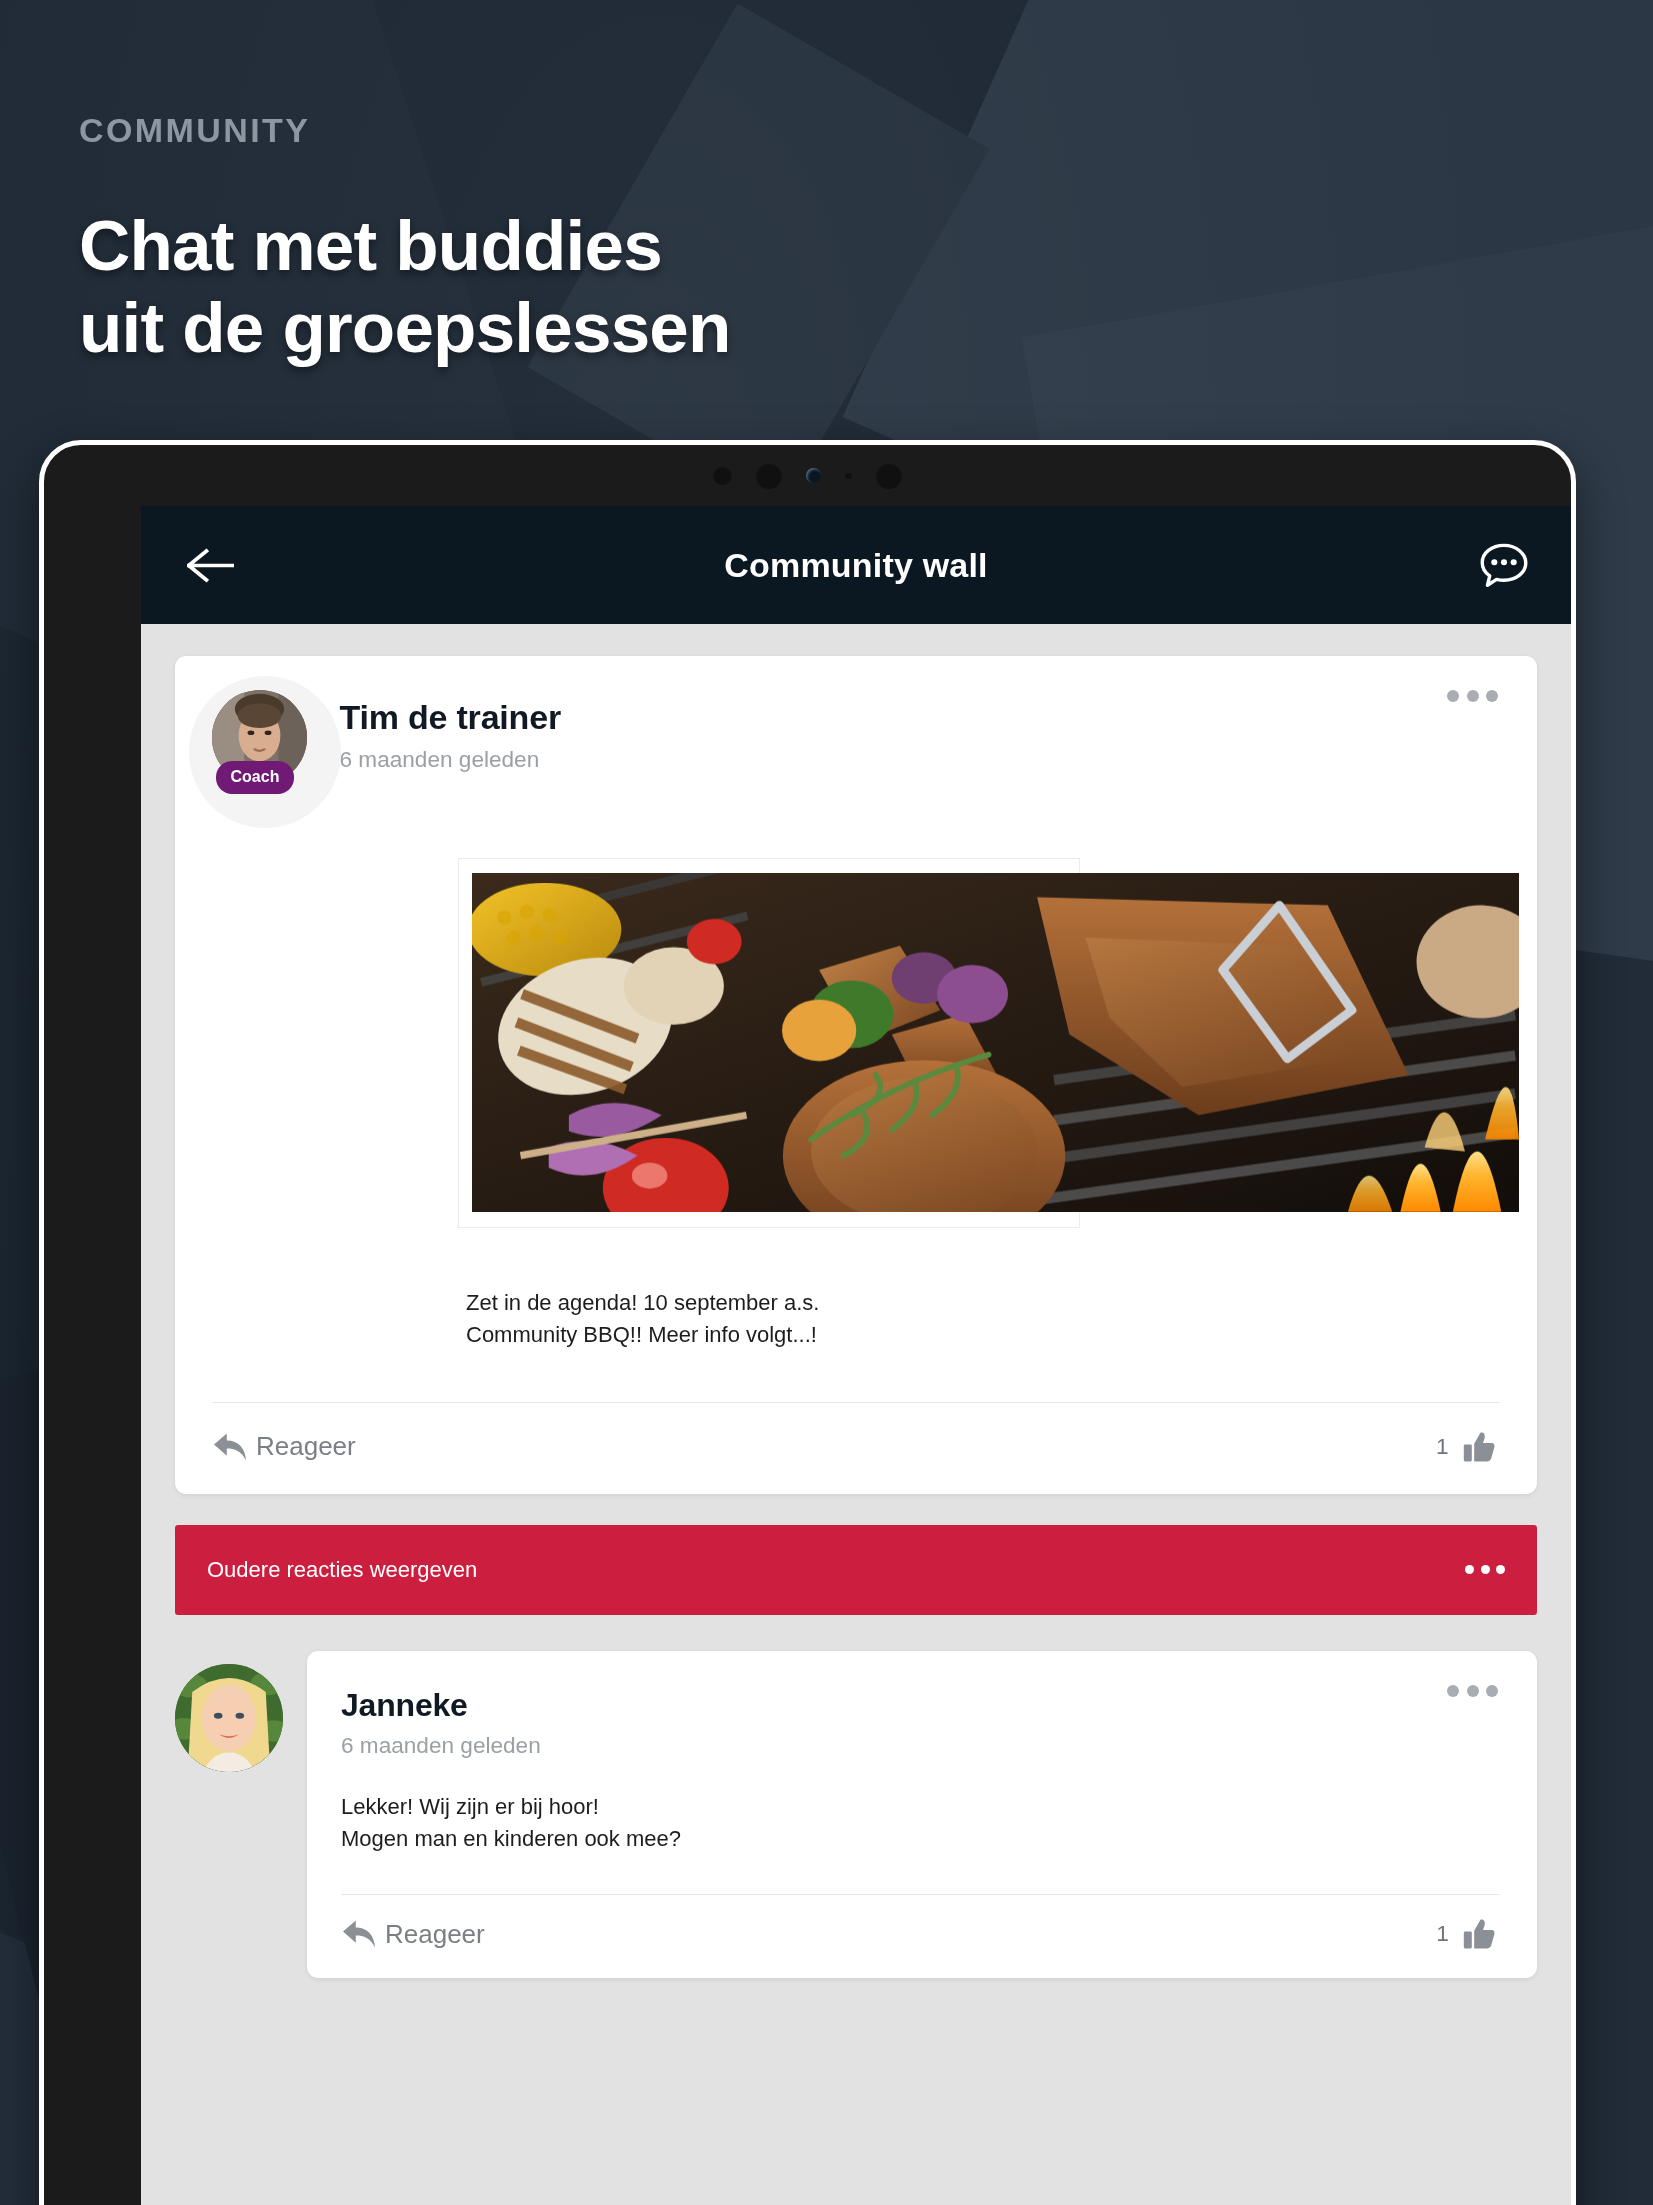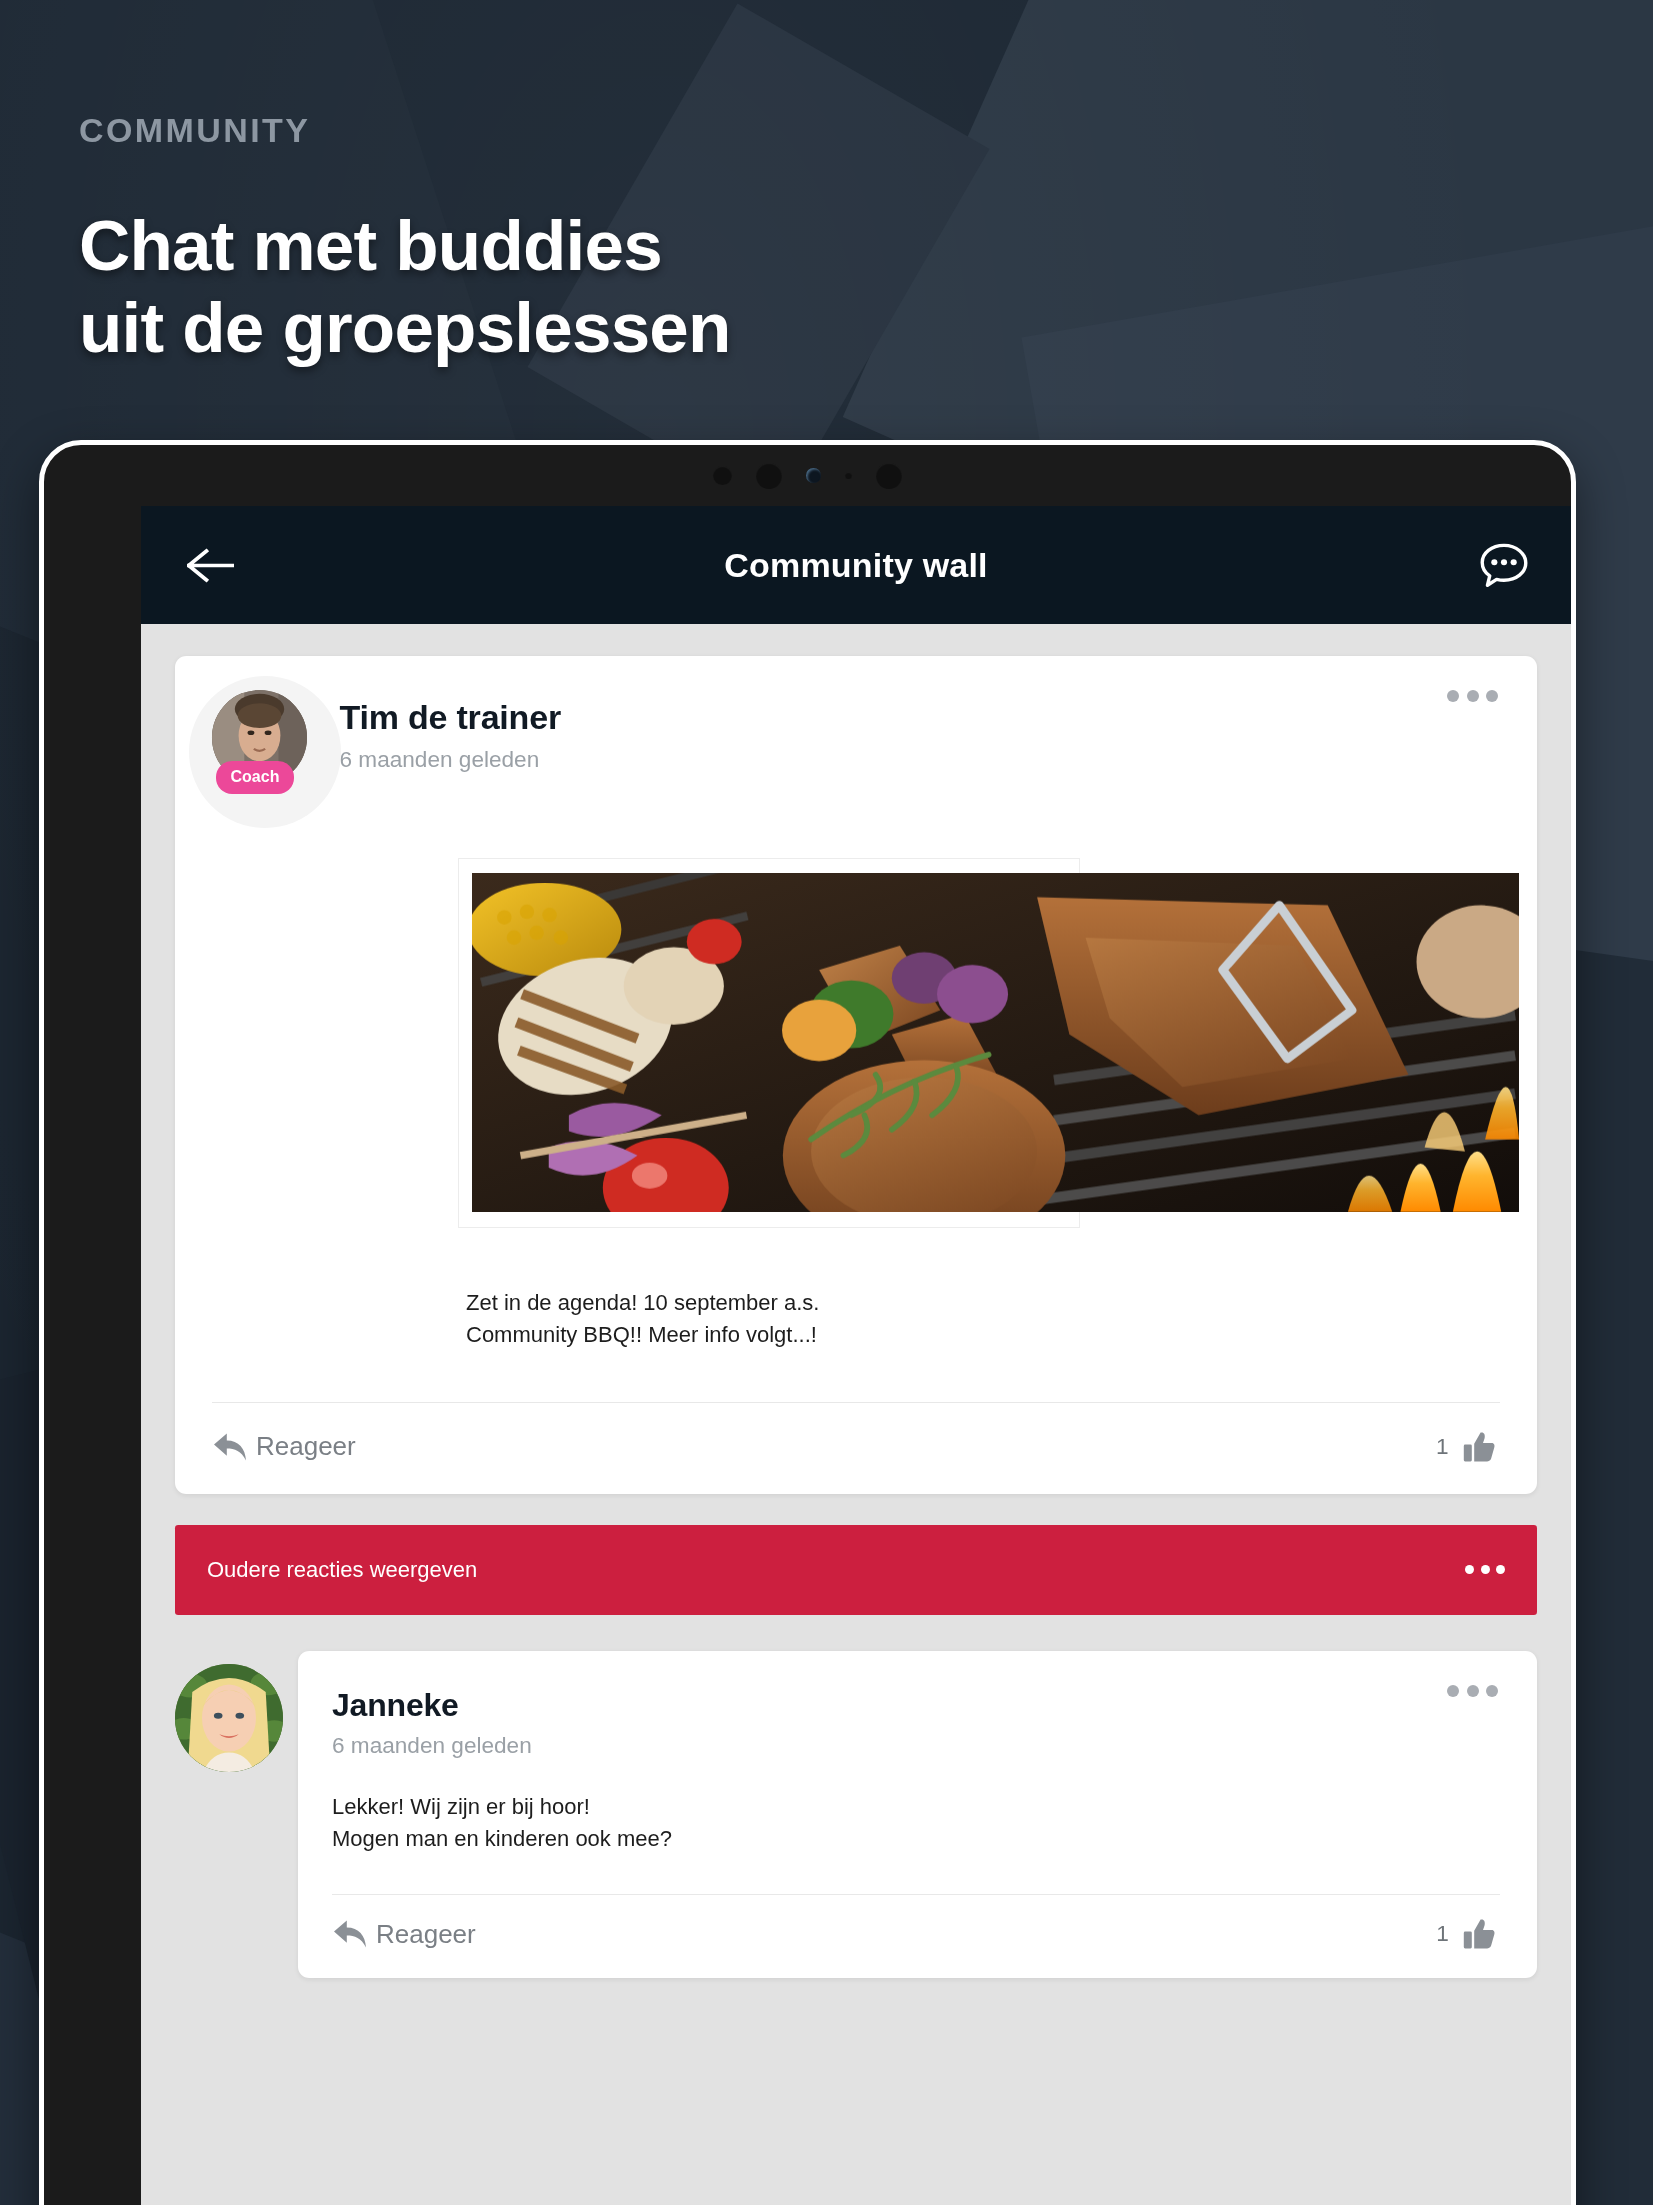--- a/index.html
+++ b/index.html
@@ -114,21 +114,21 @@
     border-radius:50%; background:#f4f4f4;
   }
   .avatar{
     position:absolute; left:0; top:0; width:95px; height:95px;
     border-radius:50%; overflow:hidden;
     background:#8a7f76;
   }
   .avatar svg{ display:block; width:100%; height:100%; }
   .coach-badge{
     position:absolute; left:4px; top:71px;
-    background:#ec4899; color:#ffffff;
+    background:#701a75; color:#ffffff;
     font-size:16px; font-weight:700;
     padding:7.3px 14.5px; border-radius:16px;
     white-space:nowrap;
   }
   .who{ margin-left:14.5px; padding-top:8px; }
   .who .name{ font-size:34px; font-weight:700; color:#111a24; letter-spacing:-0.2px; }
   .who .when{ margin-top:9.7px; font-size:22.6px; color:#9aa0a6; }
 
   .kebab{
     position:absolute; right:39px; top:34px;
@@ -176,21 +176,21 @@
   .banner .more i{ width:9px; height:9px; border-radius:50%; background:#ffffff; display:block; }
 
   
   .comment-row{ display:flex; align-items:flex-start; margin-top:36px; }
   .c-avatar{
     width:108px; height:108px; border-radius:50%; overflow:hidden;
     flex:0 0 auto; margin-top:13px; background:#6e8a4f;
   }
   .c-avatar svg{ display:block; width:100%; height:100%; }
   .comment{
-    margin-left:15px; flex:1 1 auto; position:relative;
+    margin-left:24px; flex:1 1 auto; position:relative;
     background:#ffffff; border-radius:11.3px;
     box-shadow:0 1.6px 4.8px rgba(0,0,0,0.07);
     padding:36px 37px 0 34px;
   }
   .comment .name{ font-size:32px; font-weight:700; color:#111a24; letter-spacing:-0.2px; }
   .comment .when{ margin-top:9.7px; font-size:22.6px; color:#9aa0a6; }
   .comment .body{ margin-top:32px; font-size:22px; line-height:1.44; color:#1d1d1d; }
   .comment .body span{ display:block; }
   .comment .divider{ margin:39px 0 0 0; }
   .comment .actions{ padding:24px 4.8px 27.4px 0; }

